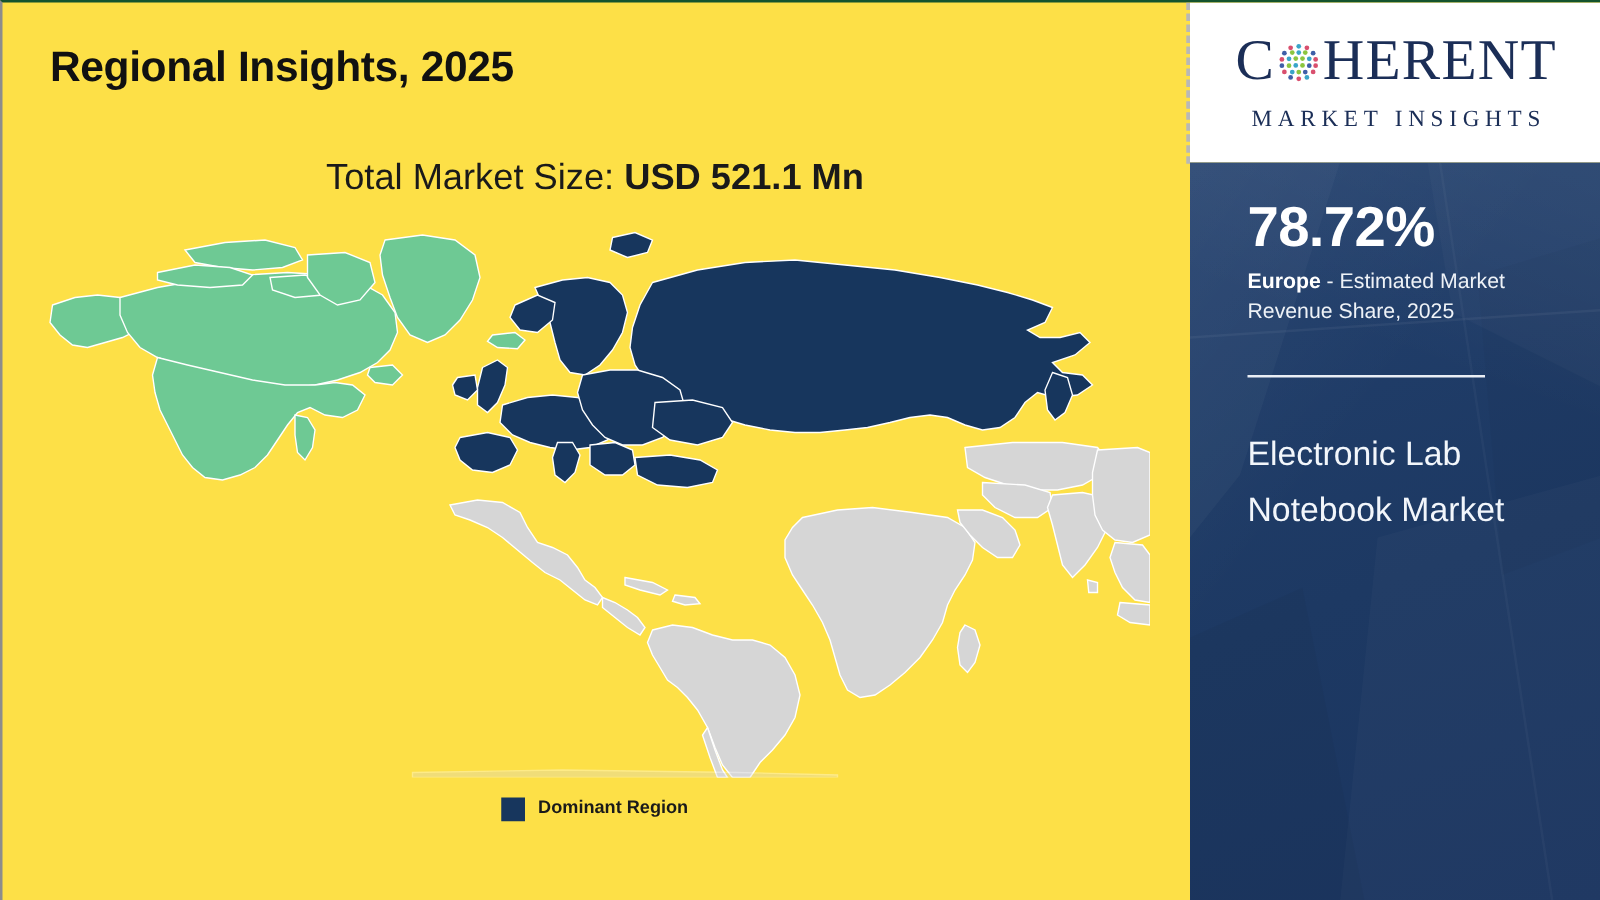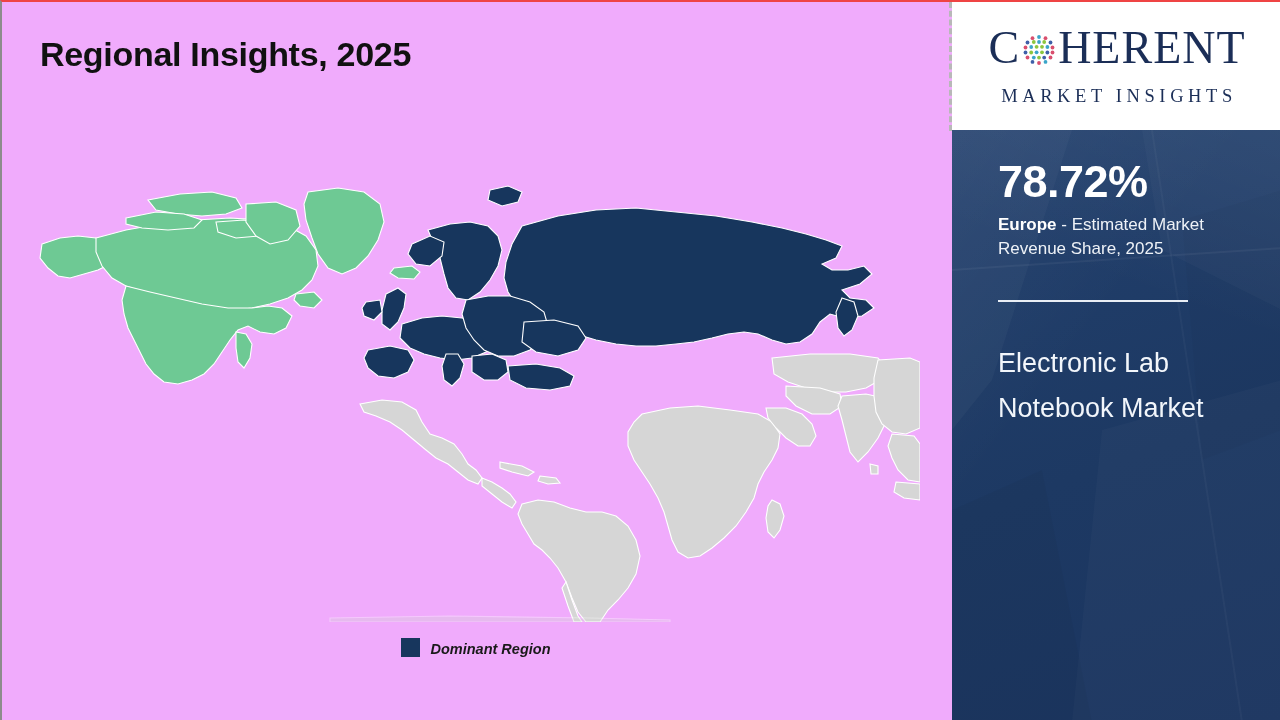--- a/index.html
+++ b/index.html
@@ -7,24 +7,24 @@
     padding: 0;
     background: #ffffff;
   }
   body {
     font-family: "Liberation Sans", sans-serif;
   }
   #infographic {
     position: relative;
     width: 1280px;
     height: 720px;
-    background: #f0abfc;
+    background: #fde047;
     overflow: hidden;
     box-sizing: border-box;
-    border-top: 2px solid #ef4444;
+    border-top: 2px solid #14532d;
     border-left: 2px solid #8c8c8c;
   }
 
   
   .left-panel {
     position: absolute;
     left: 0; top: 0;
     width: 948px;
     height: 720px;
   }
@@ -75,23 +75,22 @@
     left: 0;
     top: 636px;
     width: 948px;
     display: flex;
     justify-content: center;
     align-items: center;
     gap: 60px;
   }
   .legend-item {
     display: flex;
-    align-items: flex-end;
+    align-items: flex-start;
     gap: 10px;
-    font-style: italic;
   }
   .legend-swatch {
     width: 19px;
     height: 19px;
     flex: 0 0 19px;
   }
   .legend-label {
     font-size: 14.5px;
     font-weight: bold;
     color: #1a1a1a;
@@ -215,20 +214,24 @@
 </style>
 </head>
 <body>
 
 <div id="infographic">
 
   <div class="left-panel">
 
     <div class="page-title">Regional Insights, 2025</div>
 
+    <div class="market-size">
+      <span>Total Market Size:</span>
+      <span class="ms-value">USD 521.1 Mn</span>
+    </div>
 
     <div class="map-wrap">
       <svg viewBox="0 0 890 440" xmlns="http://www.w3.org/2000/svg">
 
         <g>
 
           <path class="c-base" d="M330 222 L352 218 L372 220 L386 228 L392 240 L400 252 L412 256 L424 262 L432 272 L438 282 L446 288 L452 296 L448 302 L438 298 L428 290 L418 282 L406 276 L396 268 L384 258 L372 248 L360 240 L346 234 L334 230 Z"></path>
           <path class="c-base" d="M452 296 L462 300 L472 306 L480 312 L486 320 L482 326 L472 320 L462 312 L452 304 Z"></path>
           <path class="c-base" d="M470 280 L492 284 L504 290 L498 294 L482 290 L470 286 Z"></path>
           <path class="c-base" d="M510 294 L526 296 L530 301 L518 302 L508 299 Z"></path>

